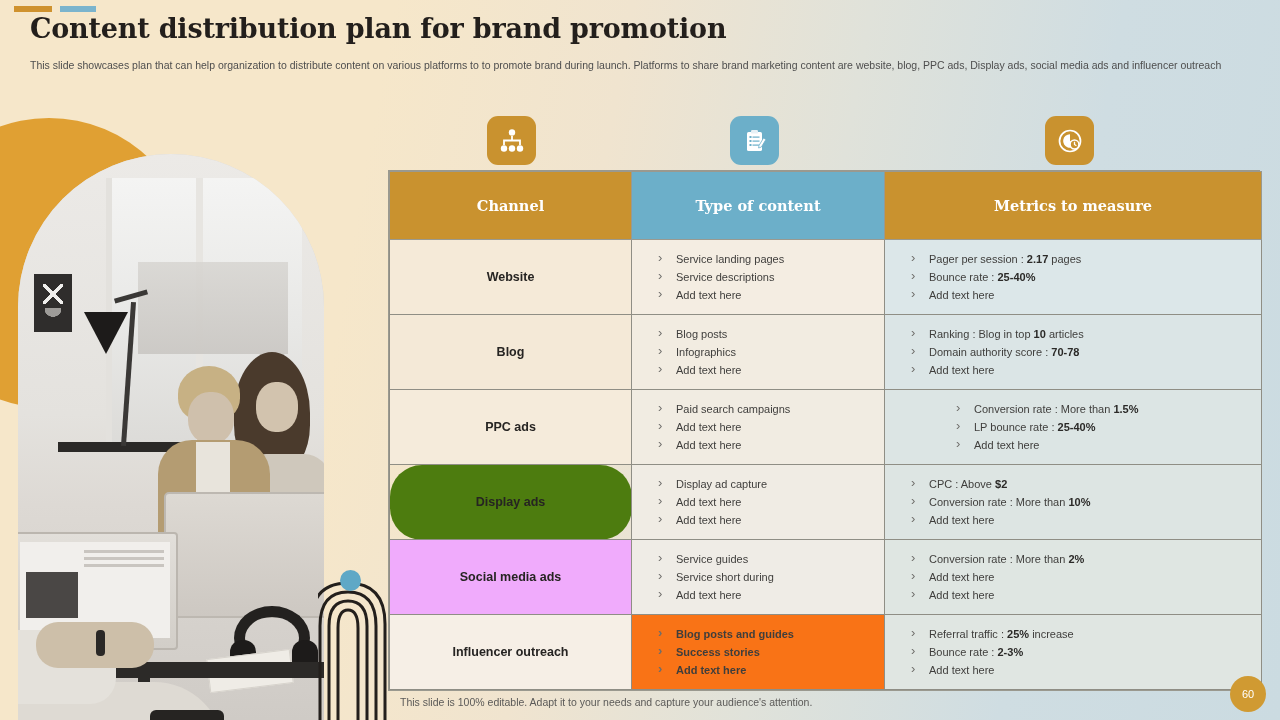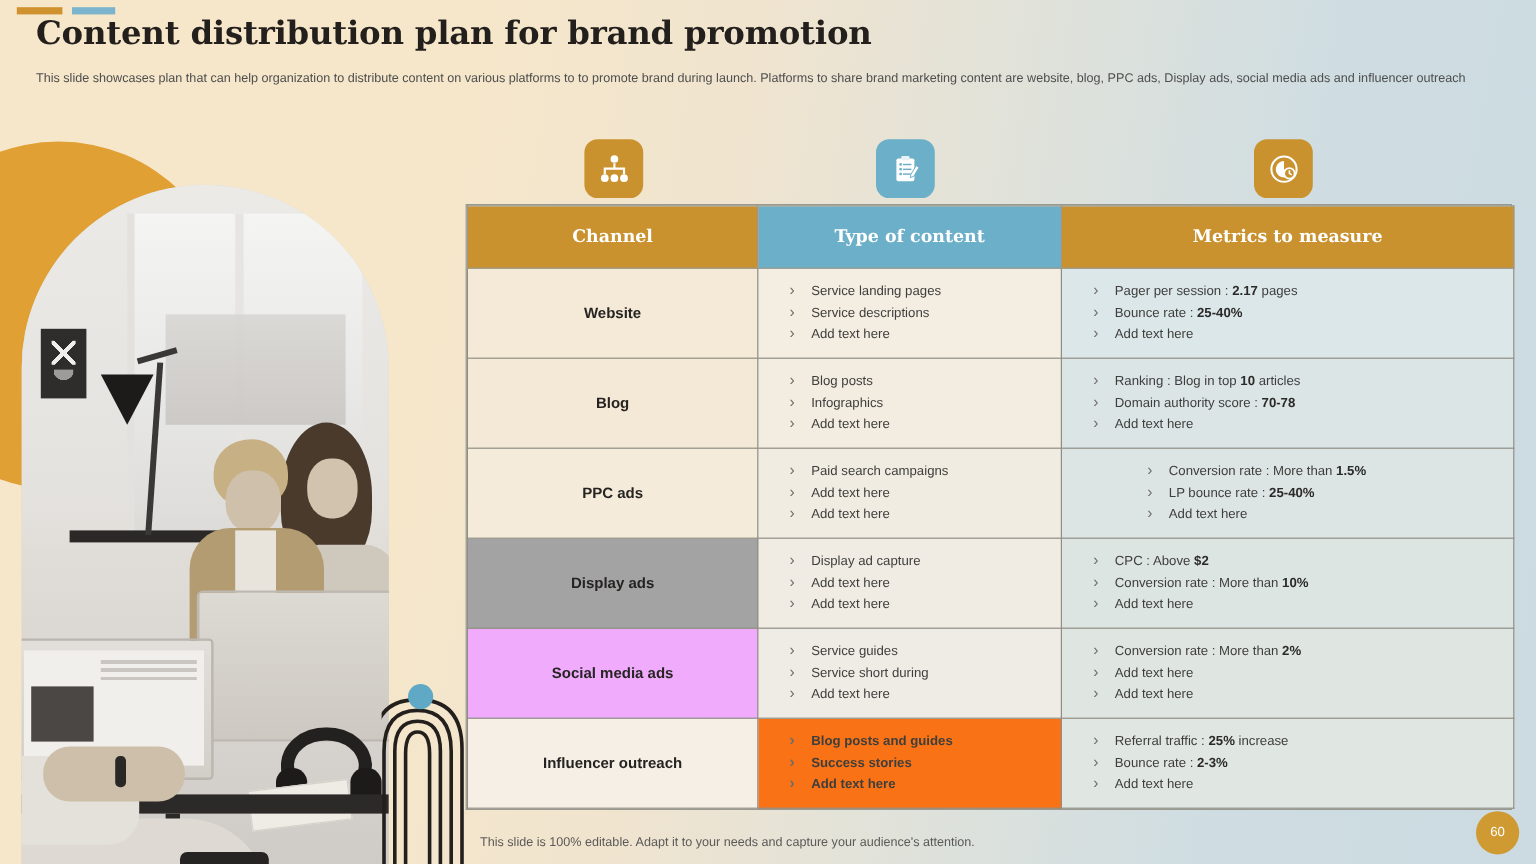--- a/index.html
+++ b/index.html
@@ -260,21 +260,21 @@
   .table-wrap {
     position: absolute; left: 388px; top: 170px; width: 872px; z-index: 5;
     border: 1px solid #9a998f;
   }
   table { width: 100%; border-collapse: collapse; table-layout: fixed; }
   col.c-channel { width: 242px; }
   col.c-type    { width: 253px; }
   col.c-metric  { width: 377px; }
 
   thead th {
-    height: 52px; color: #ffffff; font-size: 14.5px; font-weight: bold;
+    height: 68px; color: #ffffff; font-size: 14.5px; font-weight: bold;
     font-family: "DejaVu Serif", serif;
     border: 1px solid #9a998f;
     text-align: center;
   }
   th.h-channel { background: #c9922f; }
   th.h-type    { background: #6cafc9; }
   th.h-metric  { background: #c9922f; }
 
   tbody td { border: 1px solid #8f8e85; height: 75px; vertical-align: middle; }
   td.cell-channel {
@@ -286,21 +286,21 @@
   td.cell-metric { background: #dbe4e4; }
 
   tbody tr:nth-child(1) td.cell-type   { background: #f4ede2; }
   tbody tr:nth-child(1) td.cell-metric { background: #dce7e9; }
   tbody tr:nth-child(2) td.cell-channel { background: #f4e9d7; }
   tbody tr:nth-child(2) td.cell-type   { background: #f2ece1; }
   tbody tr:nth-child(2) td.cell-metric { background: #dbe5e6; }
   tbody tr:nth-child(3) td.cell-channel { background: #f5ebdb; }
   tbody tr:nth-child(3) td.cell-type   { background: #f1ece2; }
   tbody tr:nth-child(3) td.cell-metric { background: #dce5e4; padding-left: 45px; }
-  tbody tr:nth-child(4) td.cell-channel { background: #a3a3a3; }
+  tbody tr:nth-child(4) td.cell-channel { background: #4d7c0f; border-radius: 32px; }
   tbody tr:nth-child(4) td.cell-type   { background: #f0ece4; }
   tbody tr:nth-child(4) td.cell-metric { background: #dde5e3; }
   tbody tr:nth-child(5) td.cell-channel { background: #f0abfc; }
   tbody tr:nth-child(5) td.cell-type   { background: #efece6; }
   tbody tr:nth-child(5) td.cell-metric { background: #dfe6e2; }
   tbody tr:nth-child(6) td.cell-channel { background: #f6efe6; }
   tbody tr:nth-child(6) td.cell-type   { background: #f97316; font-weight: bold; }
   tbody tr:nth-child(6) td.cell-metric { background: #e0e6e2; }
 
   .bullets { list-style: none; padding: 0 0 0 26px; }

